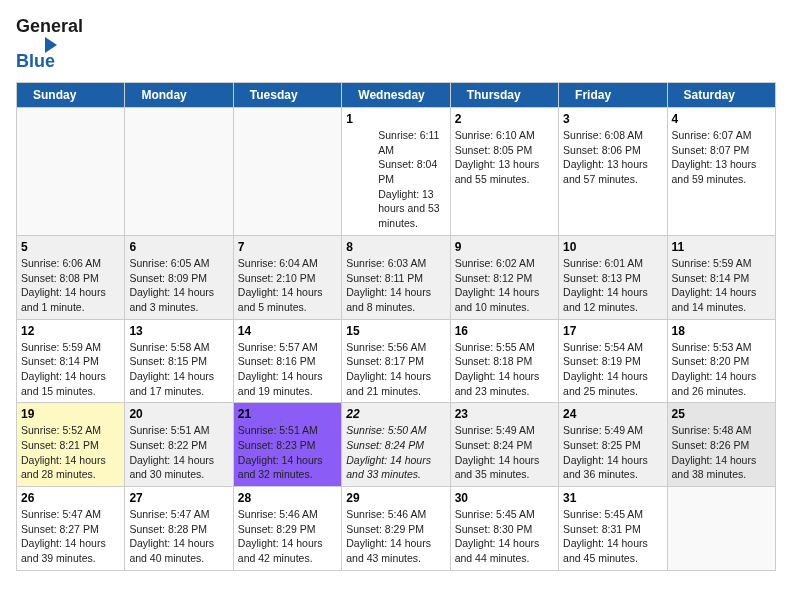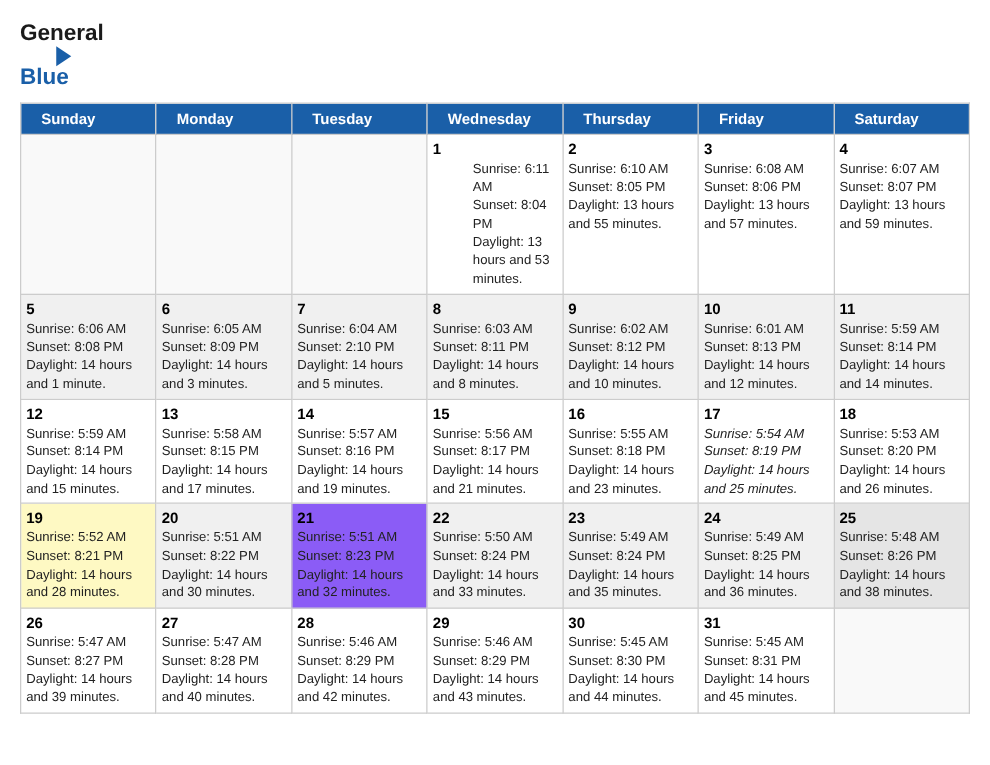--- a/index.html
+++ b/index.html
@@ -223,21 +223,21 @@
 Daylight: 14 hours and 21 minutes.</div>
         </td>
         <td>
           <div class="day-num">16</div>
           <div class="day-info" style="white-space: pre-line;">Sunrise: 5:55 AM
 Sunset: 8:18 PM
 Daylight: 14 hours and 23 minutes.</div>
         </td>
         <td>
           <div class="day-num">17</div>
-          <div class="day-info" style="white-space: pre-line; font-style: italic;">Sunrise: 5:54 AM
+          <div class="day-info" style="white-space: pre-line;">Sunrise: 5:54 AM
 Sunset: 8:19 PM
 Daylight: 14 hours and 25 minutes.</div>
         </td>
         <td>
           <div class="day-num">18</div>
           <div class="day-info" style="white-space: pre-line;">Sunrise: 5:53 AM
 Sunset: 8:20 PM
 Daylight: 14 hours and 26 minutes.</div>
         </td>
       </tr>
@@ -253,21 +253,21 @@
           <div class="day-info" style="white-space: pre-line;">Sunrise: 5:51 AM
 Sunset: 8:22 PM
 Daylight: 14 hours and 30 minutes.</div>
         </td>
         <td style="background: #8b5cf6;">
           <div class="day-num">21</div>
           <div class="day-info" style="white-space: pre-line;">Sunrise: 5:51 AM
 Sunset: 8:23 PM
 Daylight: 14 hours and 32 minutes.</div>
         </td>
-        <td style="background: rgb(240, 240, 240);">
+        <td style="background: rgb(240, 240, 240); font-style: italic;">
           <div class="day-num">22</div>
           <div class="day-info" style="white-space: pre-line;">Sunrise: 5:50 AM
 Sunset: 8:24 PM
 Daylight: 14 hours and 33 minutes.</div>
         </td>
         <td style="background: rgb(240, 240, 240);">
           <div class="day-num">23</div>
           <div class="day-info" style="white-space: pre-line;">Sunrise: 5:49 AM
 Sunset: 8:24 PM
 Daylight: 14 hours and 35 minutes.</div>

